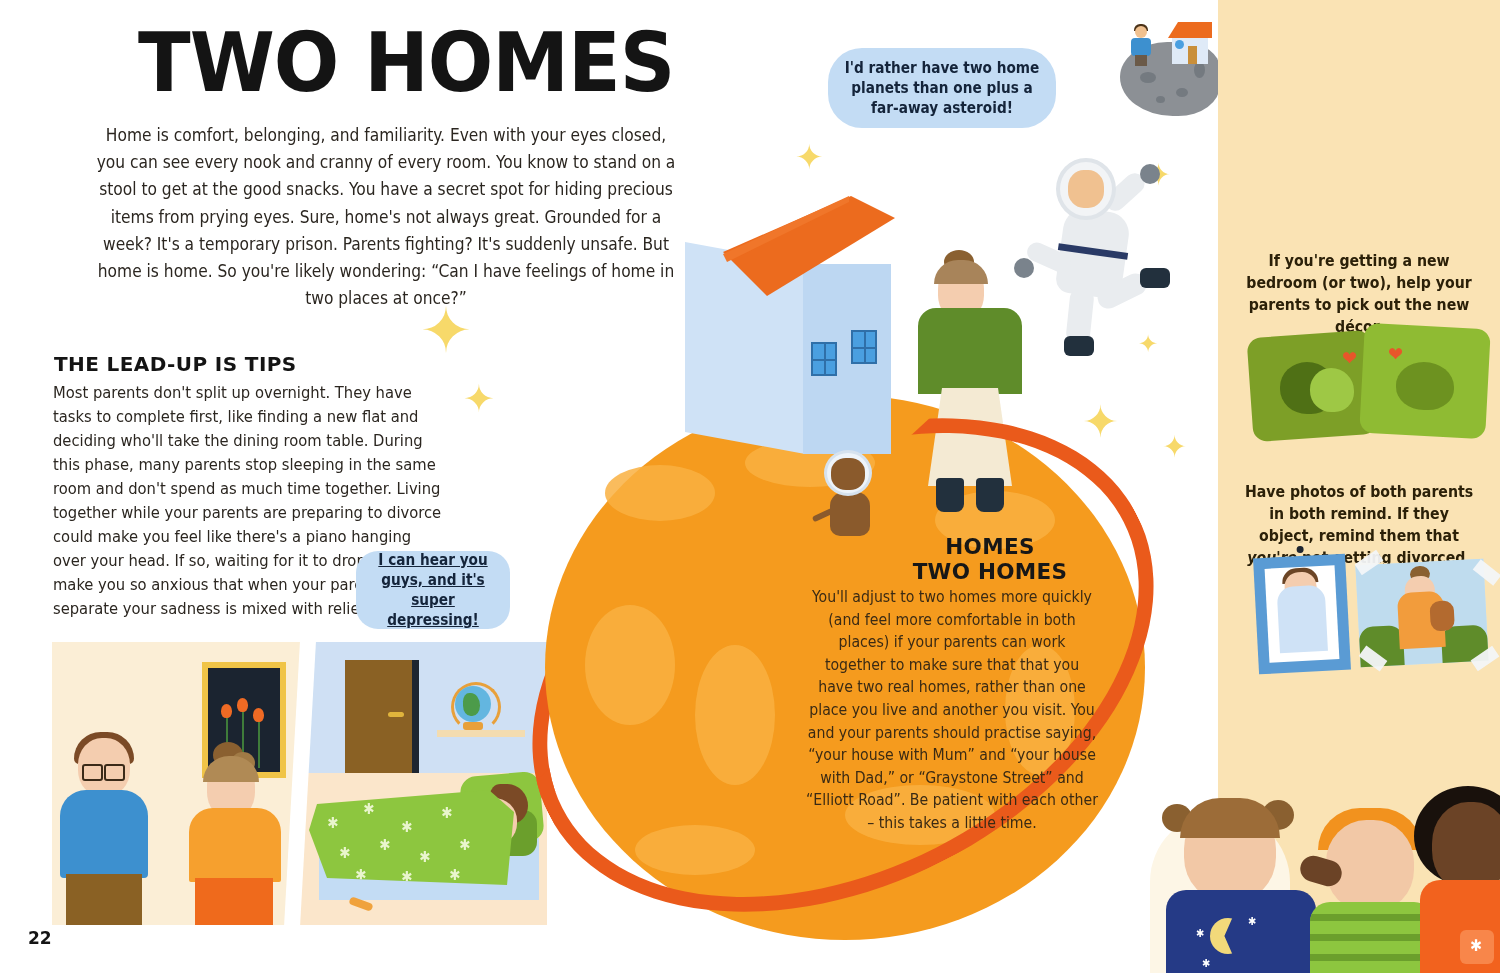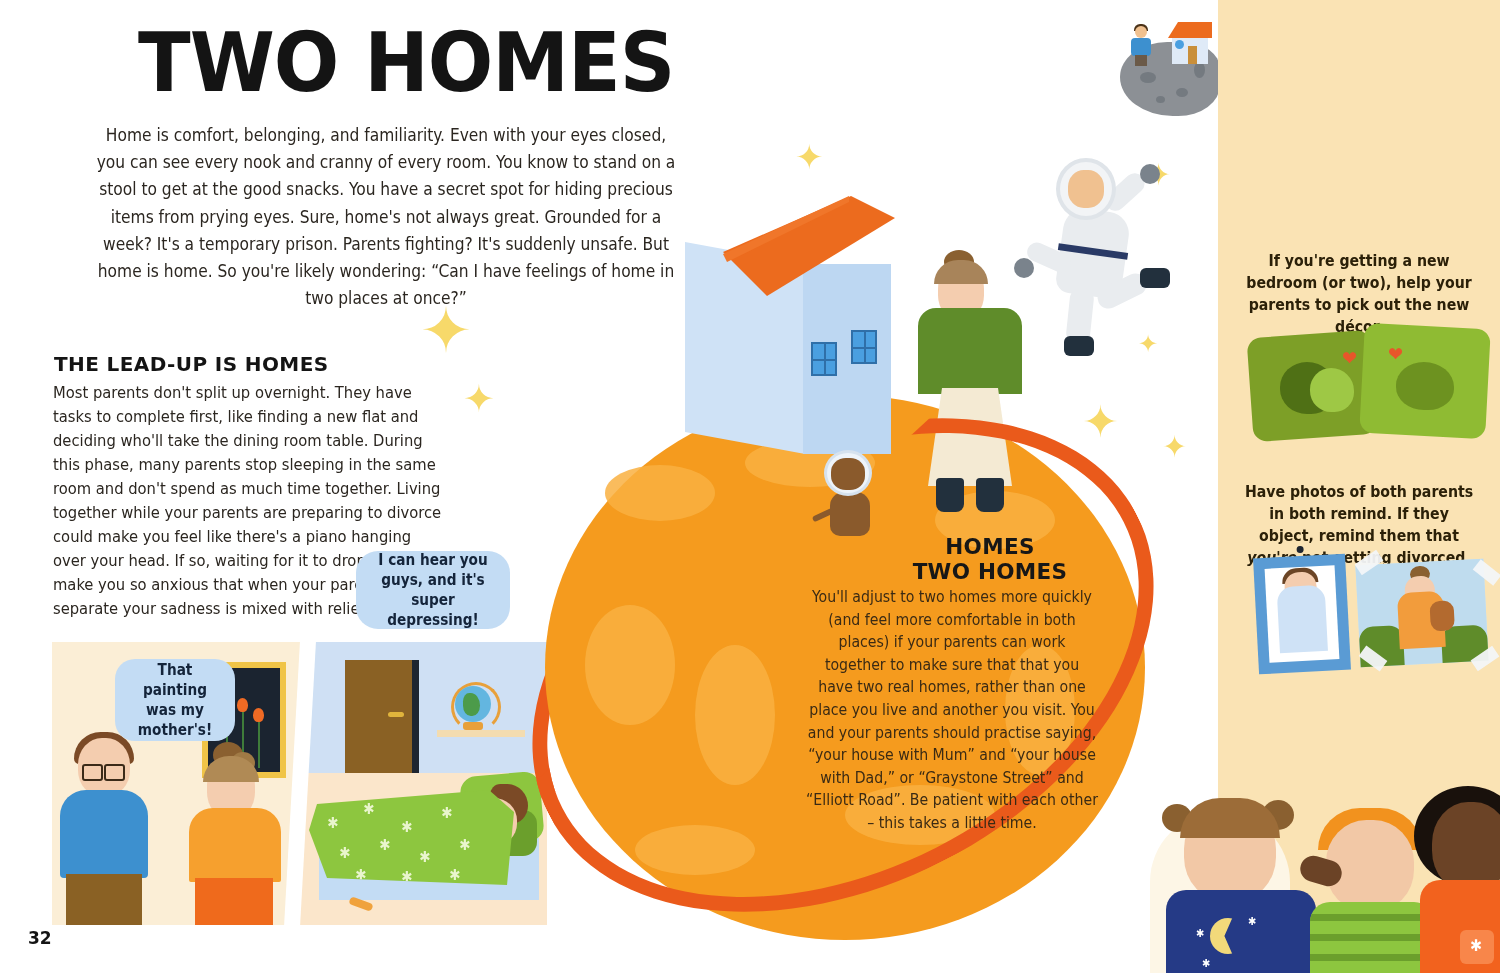--- a/index.html
+++ b/index.html
@@ -39,21 +39,21 @@
   }
 
   
   .bub{
     position:absolute;background:#c3dcf4;border-radius:26px;
     font-size:15.2px;line-height:1.33;text-align:center;color:#14243a;
     font-weight:600;display:flex;align-items:center;justify-content:center;
     padding:10px 14px;box-sizing:border-box;
   }
 
-  #bub-hear{left:356px;top:551px;width:154px;height:78px;border-radius:22px;}
+  #bub-hear{left:356px;top:551px;width:154px;height:78px;border-radius:22px;text-decoration:underline;}
   #bub-paint{left:115px;top:659px;width:120px;height:82px;border-radius:20px;z-index:6;}
   #bub-like{left:124px;top:775px;width:108px;height:100px;border-radius:20px;z-index:6;}
   #bub-rather{left:828px;top:48px;width:228px;height:80px;border-radius:34px;z-index:9;}
 
   
   .comic{position:absolute;left:52px;top:642px;width:495px;height:283px;}
   .panel{position:absolute;overflow:hidden;}
   .panelA{left:0;top:0;width:258px;height:283px;background:#fbeed6;}
   .panelB{left:245px;top:0;width:250px;height:283px;background:#cfe0f4;
           clip-path:polygon(13px 0,250px 0,250px 283px,0 283px);}
@@ -255,23 +255,23 @@
     <div class="star" style="left:463px;top:380px;font-size:38px;">✦</div>
     <div class="star" style="left:1146px;top:160px;font-size:30px;">✦</div>
     <div class="star" style="left:1100px;top:276px;font-size:26px;">✦</div>
     <div class="star" style="left:1082px;top:400px;font-size:44px;">✦</div>
     <div class="star" style="left:1162px;top:432px;font-size:30px;">✦</div>
     <div class="star" style="left:1138px;top:332px;font-size:24px;">✦</div>
   </div>
 
   <div class="title">TWO HOMES</div>
   <div class="intro">Home is comfort, belonging, and familiarity. Even with your eyes closed, you can see every nook and cranny of every room. You know to stand on a stool to get at the good snacks. You have a secret spot for hiding precious items from prying eyes. Sure, home's not always great. Grounded for a week? It's a temporary prison. Parents fighting? It's suddenly unsafe. But home is home. So you're likely wondering: “Can I have feelings of home in two places at once?”</div>
-  <div class="subhead">THE LEAD-UP IS HOMES</div>
+  <div class="subhead">THE LEAD-UP IS TIPS</div>
   <div class="leadup">Most parents don't split up overnight. They have tasks to complete first, like finding a new flat and deciding who'll take the dining room table. During this phase, many parents stop sleeping in the same room and don't spend as much time together. Living together while your parents are preparing to divorce could make you feel like there's a piano hanging over your head. If so, waiting for it to drop might make you so anxious that when your parents do separate your sadness is mixed with relief.</div>
-  <div class="pagenum">32</div>
+  <div class="pagenum">22</div>
 
   <div class="comic">
     <div class="panel panelA">
       <div class="frame-pic">
         <div class="stem" style="left:18px;top:46px;height:54px;"></div>
         <div class="stem" style="left:34px;top:40px;height:60px;"></div>
         <div class="stem" style="left:50px;top:50px;height:50px;"></div>
         <div class="tulip" style="left:13px;top:36px;"></div>
         <div class="tulip" style="left:29px;top:30px;"></div>
         <div class="tulip" style="left:45px;top:40px;"></div>
@@ -325,21 +325,21 @@
         <div class="st" style="left:46px;top:78px;">✱</div>
         <div class="st" style="left:92px;top:80px;">✱</div>
         <div class="st" style="left:140px;top:78px;">✱</div>
       </div>
       <div class="crayon"></div>
     </div>
     <div class="panelgap"></div>
   </div>
 
   <div class="bub" id="bub-hear">I can hear you guys, and it's super depressing!</div>
-  <div class="bub" id="bub-paint">That painting was my mother's!</div>
+  <div class="bub" id="bub-rather">I'd rather have two home planets than one plus a far-away asteroid!</div>
 
   <div class="ring2"></div>
   <div class="planet">
     <div class="blot" style="left:60px;top:70px;width:110px;height:56px;"></div>
     <div class="blot" style="left:200px;top:44px;width:130px;height:48px;"></div>
     <div class="blot" style="left:390px;top:96px;width:120px;height:58px;"></div>
     <div class="blot" style="left:40px;top:210px;width:90px;height:120px;"></div>
     <div class="blot" style="left:150px;top:250px;width:80px;height:140px;"></div>
     <div class="blot" style="left:300px;top:390px;width:150px;height:60px;"></div>
     <div class="blot" style="left:90px;top:430px;width:120px;height:50px;"></div>

